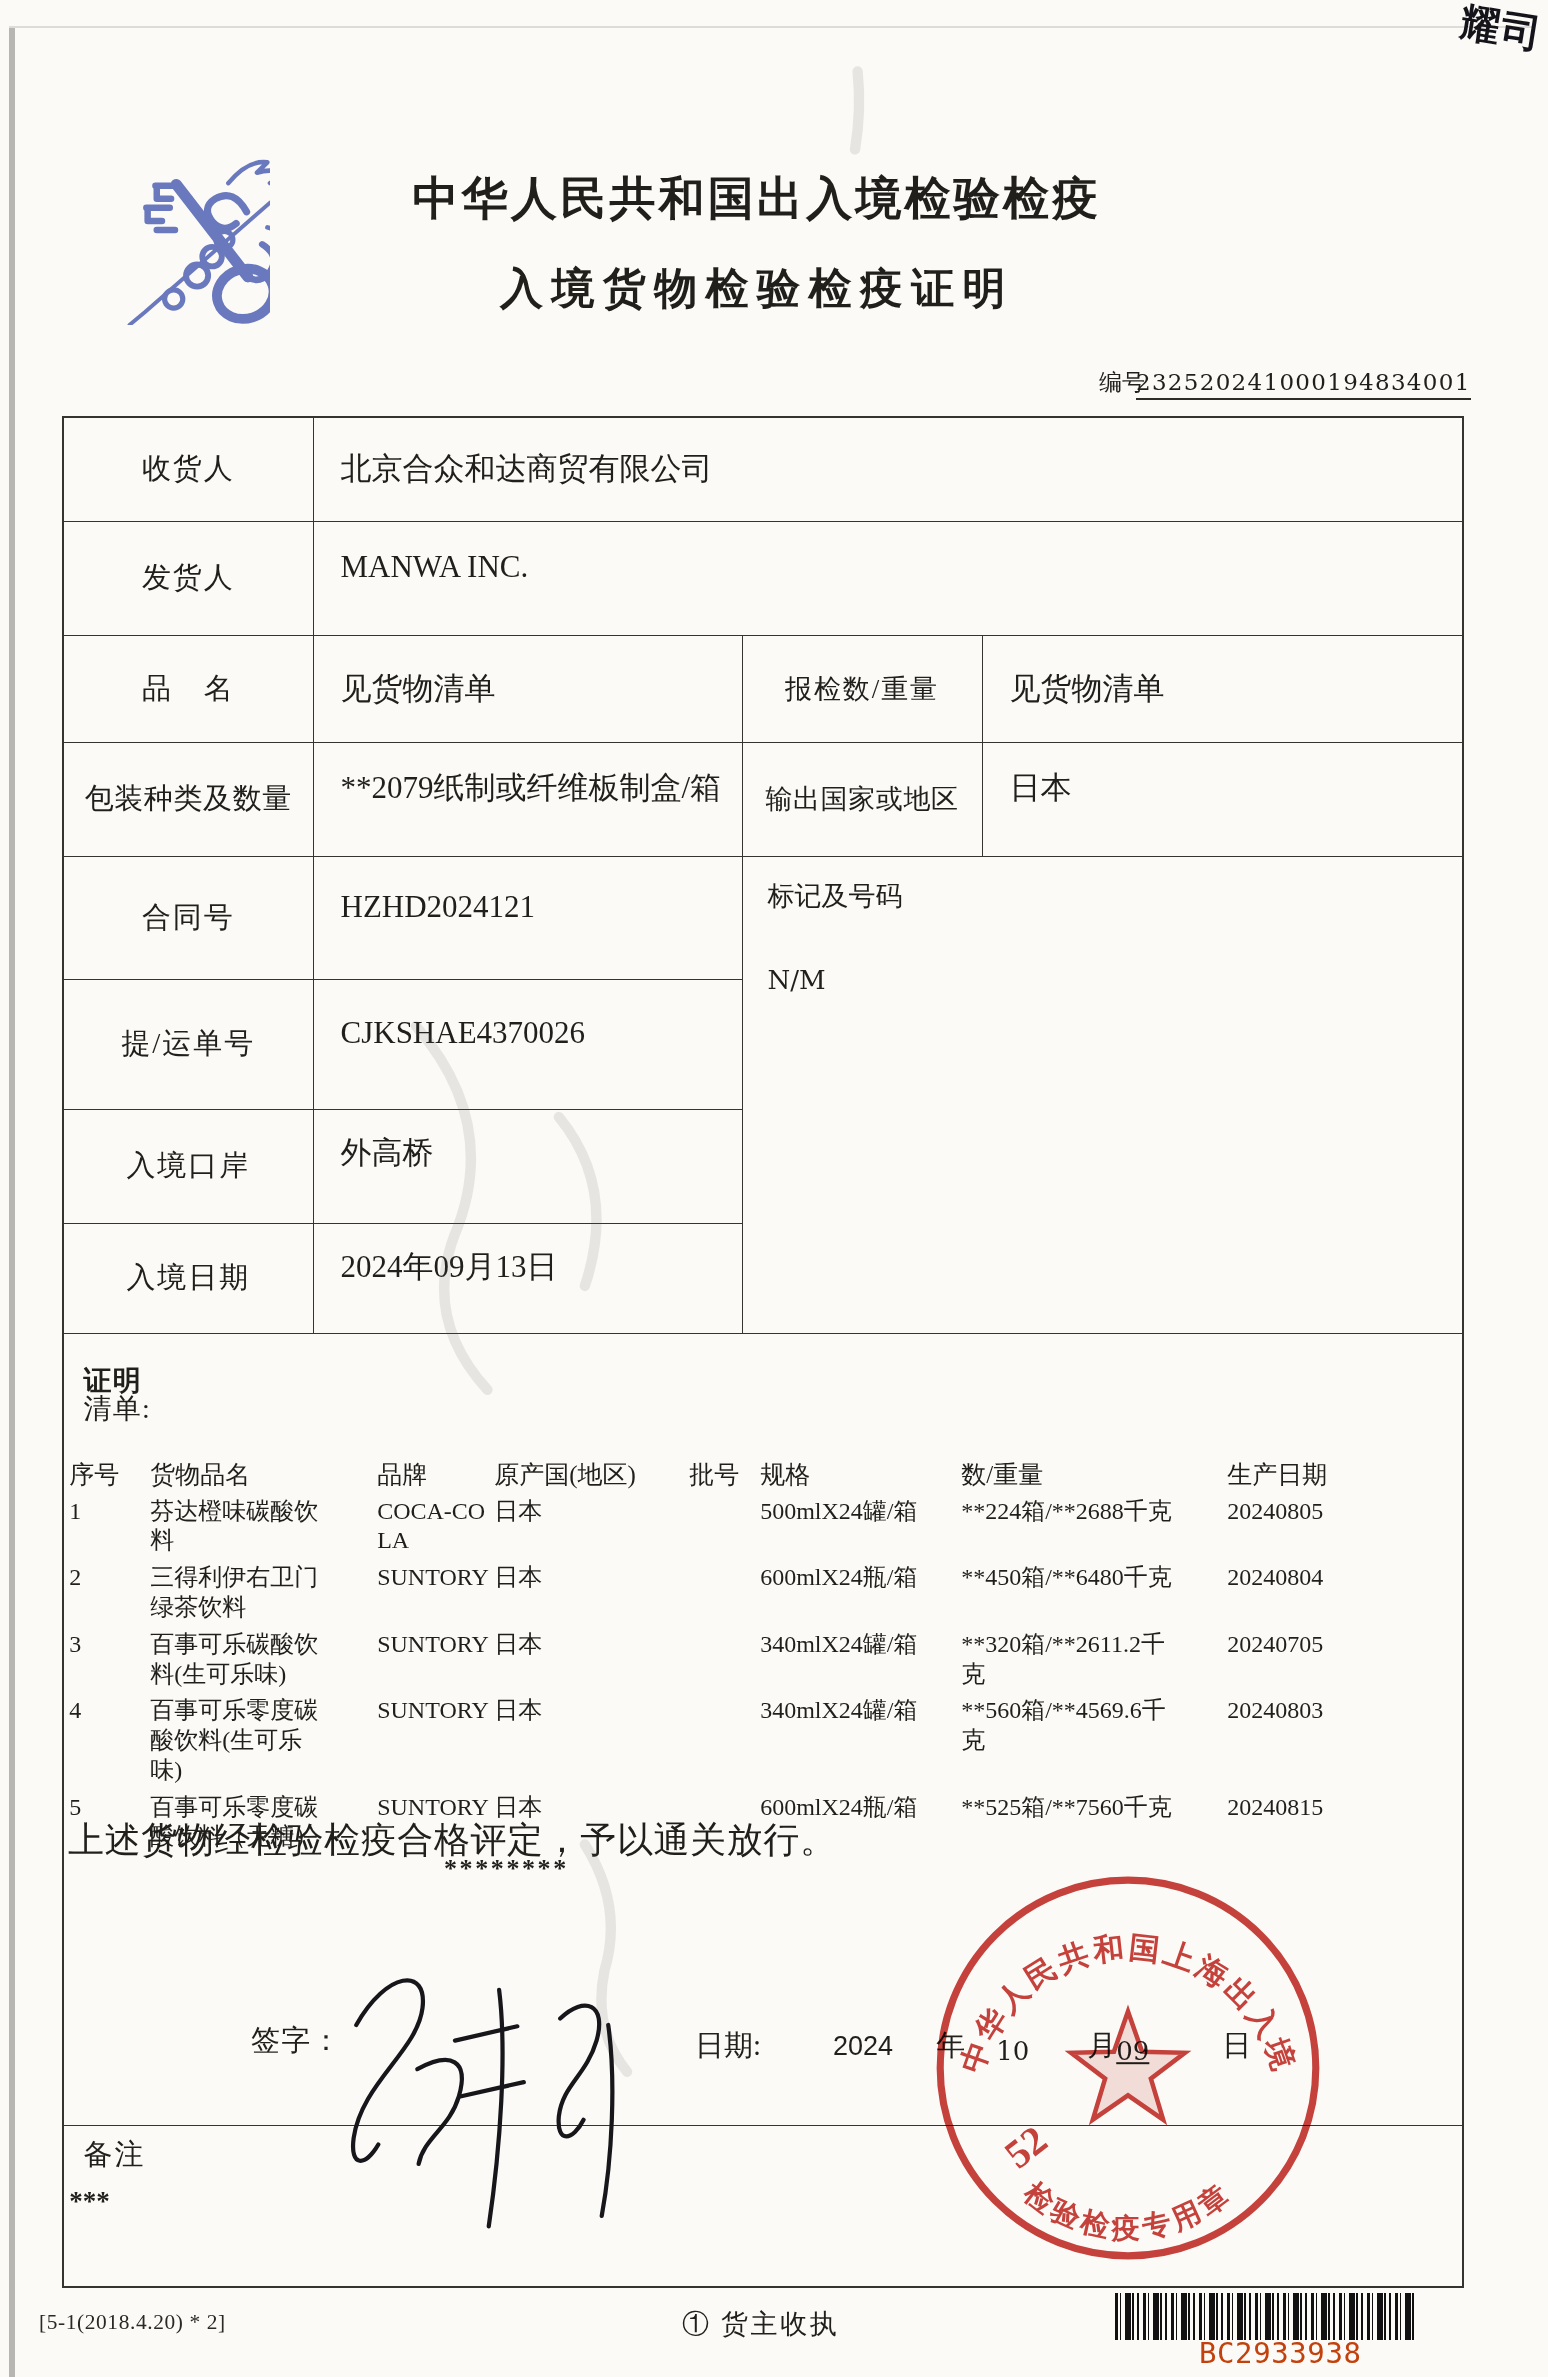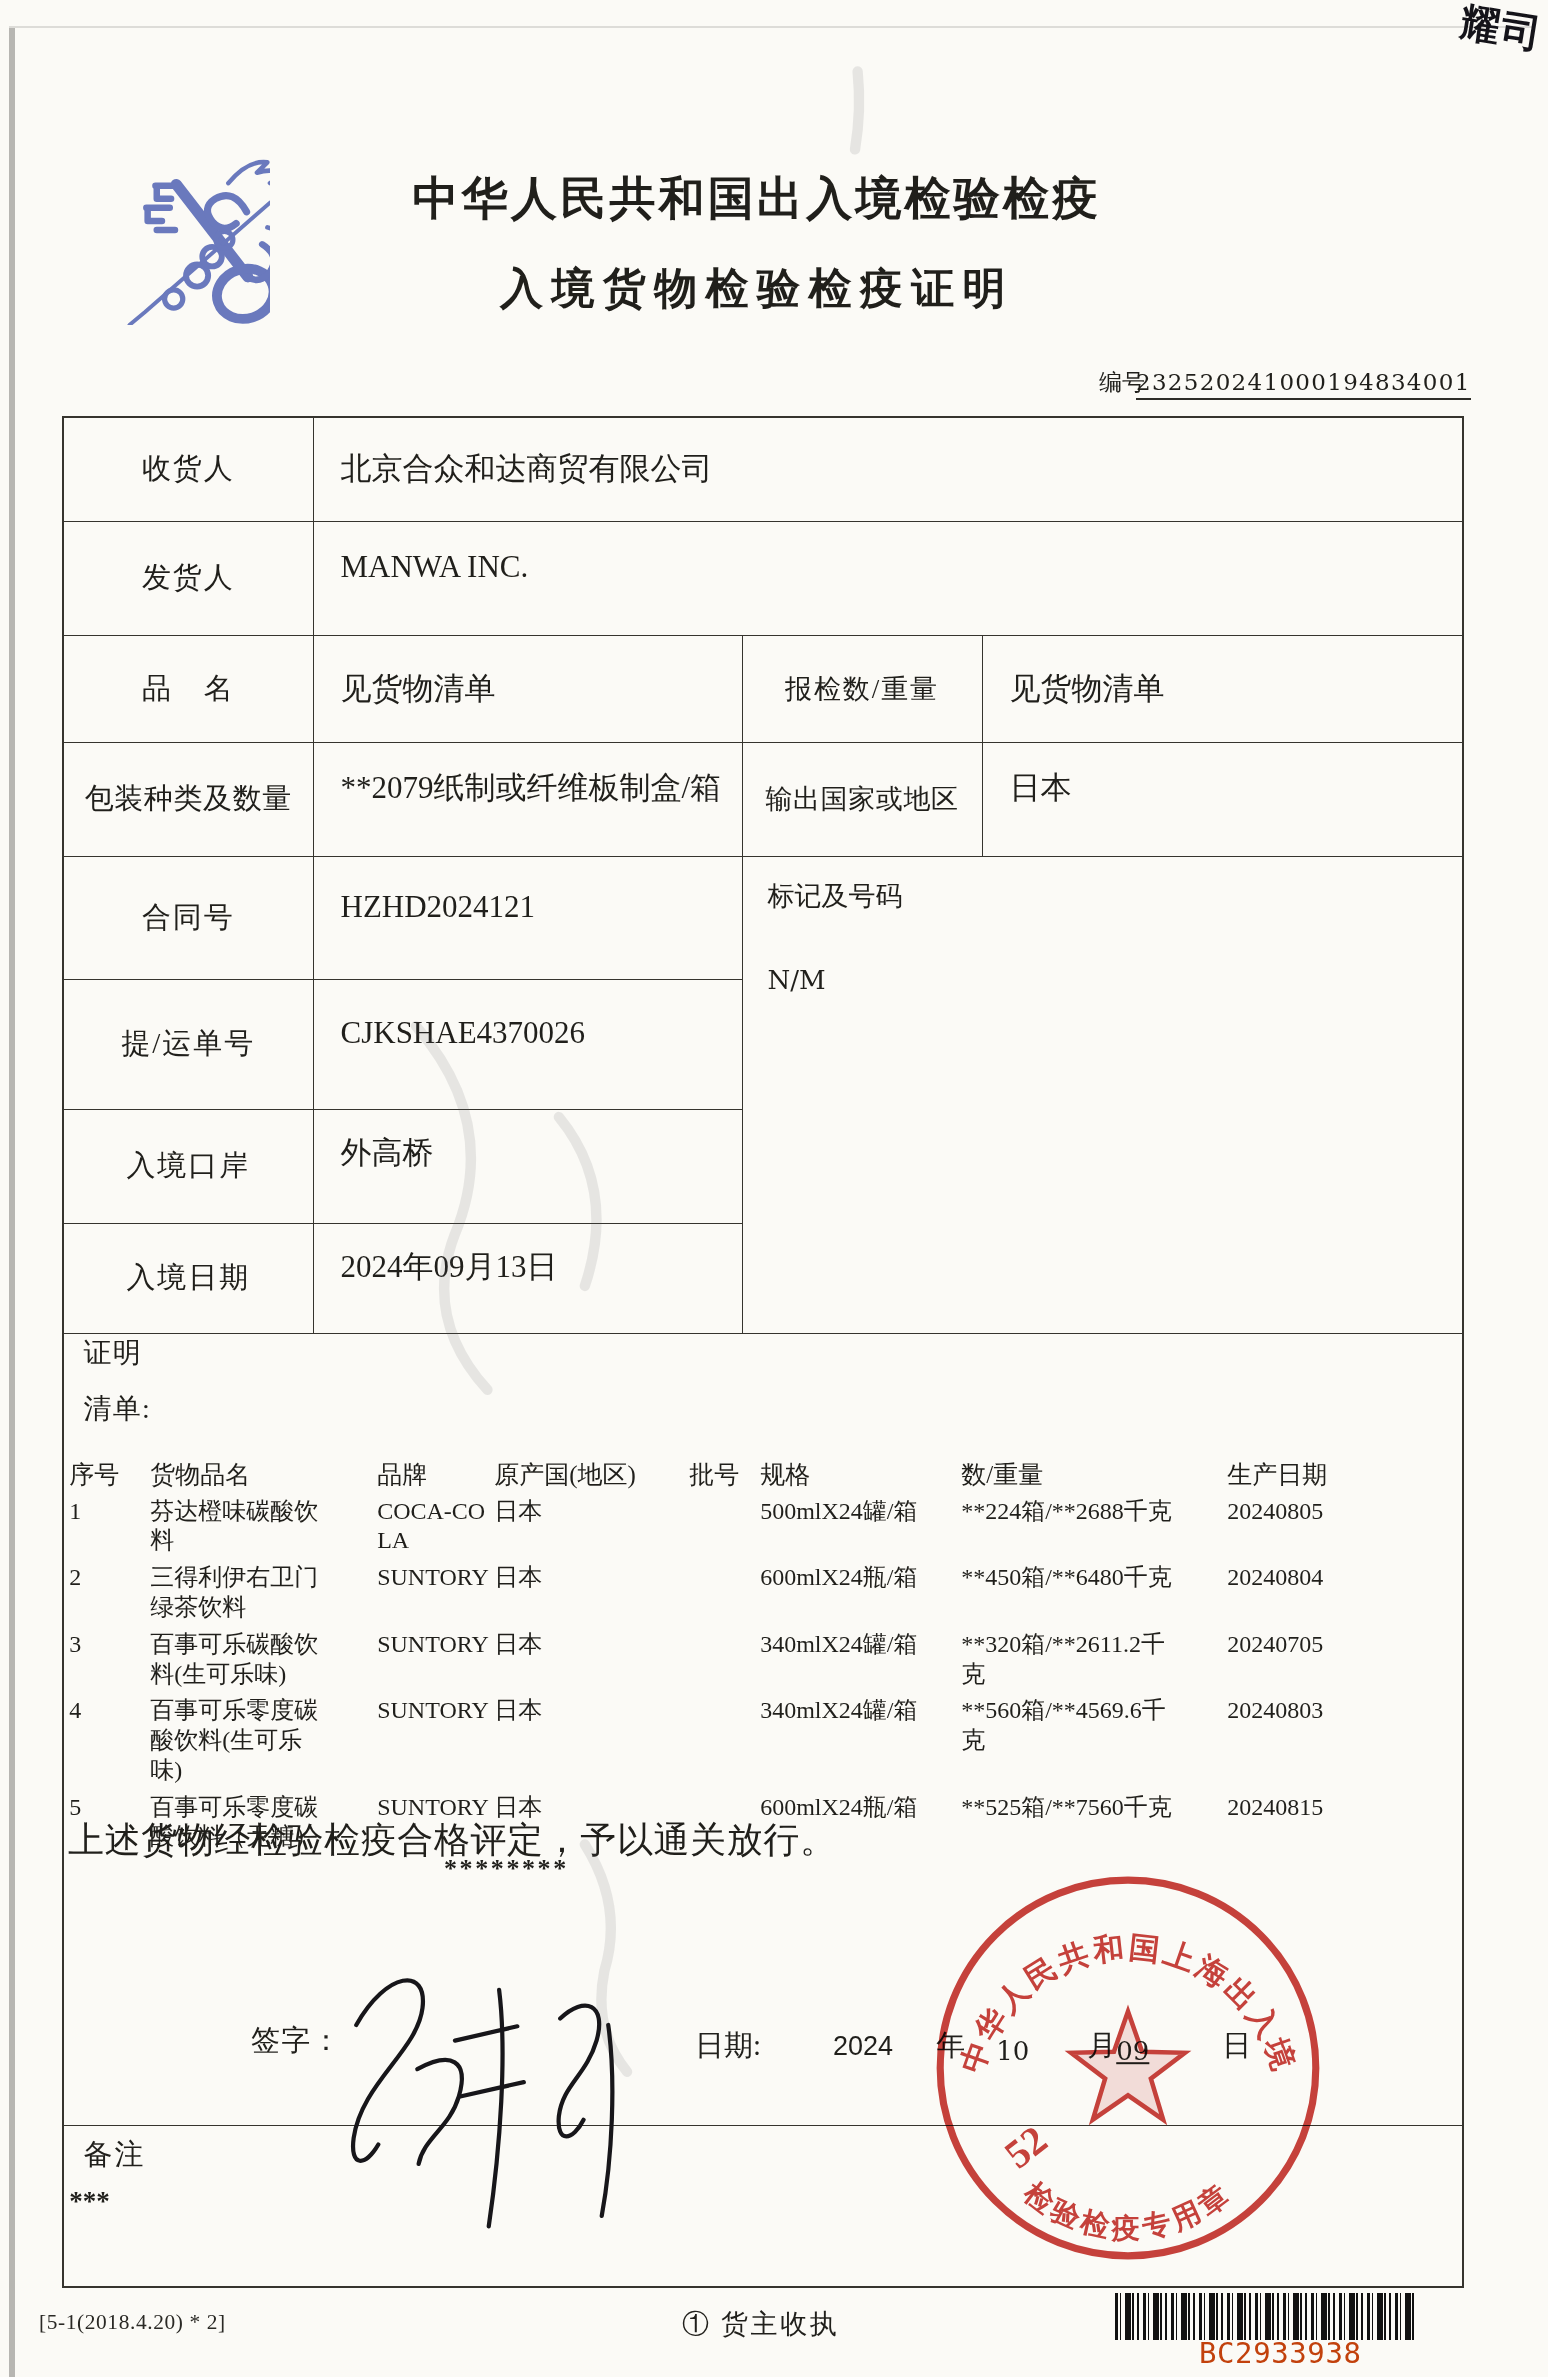--- a/index.html
+++ b/index.html
@@ -38,21 +38,21 @@
   }
   table.main td { border:1.9px solid #36342e; vertical-align:middle; }
   td.l { text-align:center; font-size:29px; letter-spacing:1.9px; }
   td.v { padding-left:27px; font-size:31px; }
   td.vb { vertical-align:bottom; padding-bottom:22px; }
   .marksCell { vertical-align:top !important; padding:21px 0 0 25px; font-size:27px; }
   .marksVal { margin-top:51px; font-family:"DejaVu Serif", serif; font-size:26px; }
 
   .certCell { position:relative; vertical-align:top !important; }
   .certBody { position:absolute; inset:0; font-size:28px; }
-  .certTitle { position:absolute; left:19.5px; top:0; letter-spacing:1.3px; }
+  .certTitle { position:absolute; left:19.5px; top:28px; letter-spacing:1.3px;font-weight:bold; }
   .certList  { position:absolute; left:19.5px; top:56px; letter-spacing:1.3px; }
   .goods {
     position:absolute; left:5.2px; top:101px; right:3.9px;
     display:grid; grid-template-columns:81px 227px 117px 195px 71px 201px 266px auto;
     row-gap:7.1px; font-size:24px; line-height:1.24;
   }
   .goods .h { font-size:25px;margin-top:24px; }
   .pre { white-space:pre-line; }
   .conclusion { position:absolute; left:3.9px; top:482px; font-size:36px; letter-spacing:0.6px;text-align:right; }
   .stars { position:absolute; left:380px; top:520px; font-size:26px; font-weight:600; letter-spacing:2.6px; }

